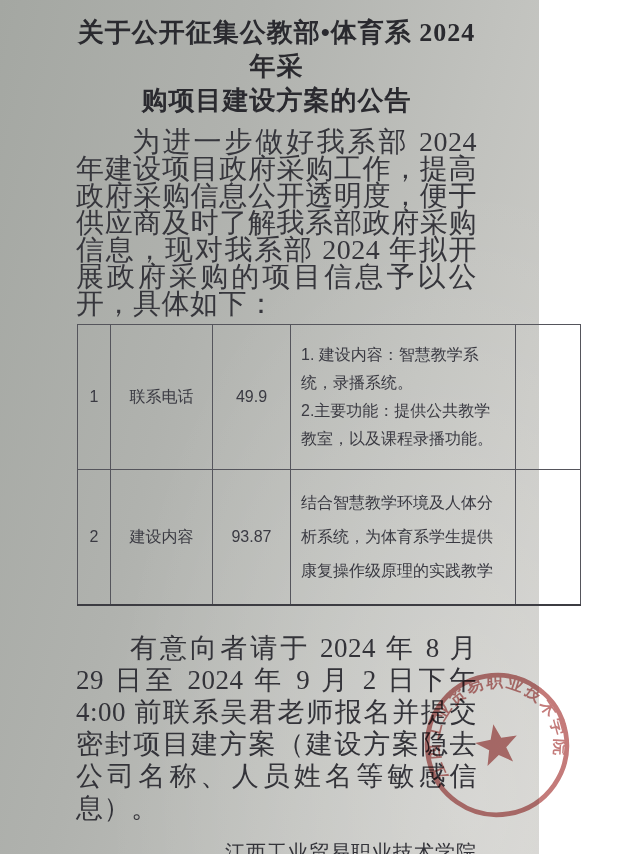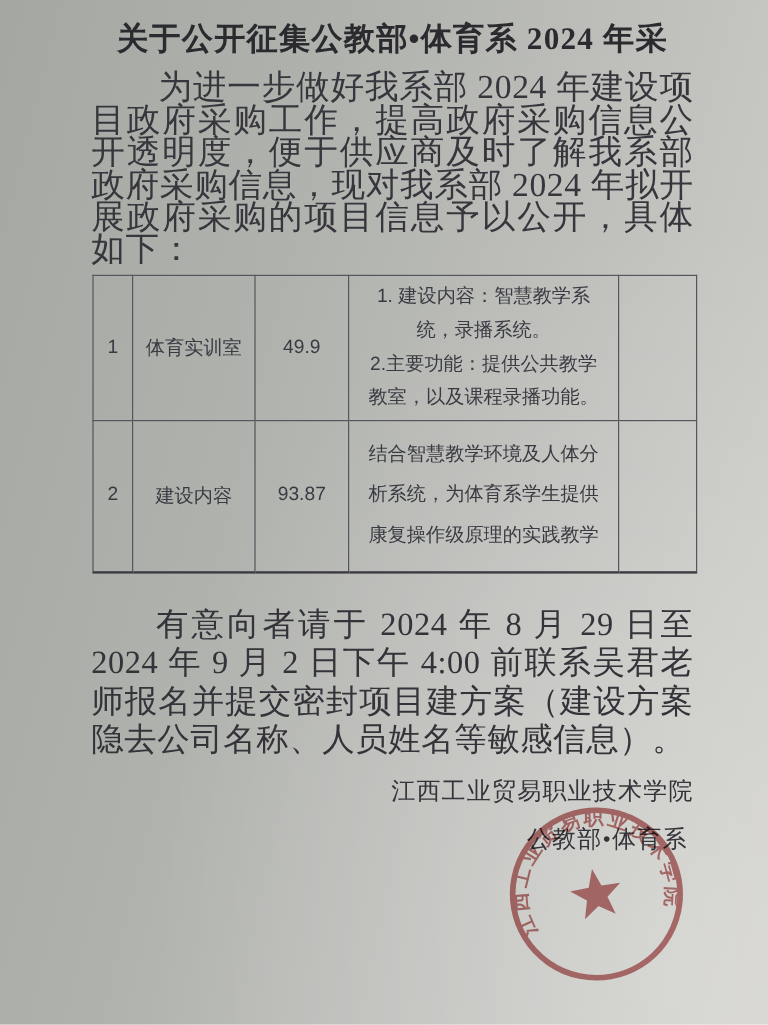--- a/index.html
+++ b/index.html
@@ -1,21 +1,21 @@
 <!DOCTYPE html>
 <html lang="zh"><head>
 <meta charset="utf-8">
 <style>
   html, body { margin: 0; padding: 0; }
   body {
     width: 640px; height: 854px; overflow: hidden;
     font-family: "Liberation Serif", serif;
   }
   .paper {
-    position: relative; width: 640px; height: 854px;
+    position: relative; width: 539px; height: 854px;
     background:
       radial-gradient(ellipse at 88% 94%, rgba(255,255,255,0.22), rgba(255,255,255,0) 55%),
       linear-gradient(104deg, #a4a7a2 0%, #b0b2ae 35%, #c1c2be 68%, #d1d0cc 100%);
     color: #333339;
   }
   .content { padding: 16px 62px 0 76px; }
 
   .title { margin: 0; font-size: 26px; line-height: 34px; font-weight: 700;
     text-align: center; color: #2a2a2f; letter-spacing: 1px; }
   .title .line { display: block; }
@@ -28,21 +28,21 @@
     margin: 7px 0 0 1px;
     font-family: "Liberation Sans", sans-serif; color: #3a3a42;
   }
   table.proc th, table.proc td {
     border: 1px solid #55555c; font-weight: normal; overflow: hidden;
   }
   table.proc tr.header-row { height: 59px; }
   table.proc th { font-size: 16px; line-height: 23px; text-align: center; padding: 2px; }
   table.proc td { font-size: 16px; }
   td.c-center { text-align: center; vertical-align: middle; }
-  td.c-req { padding: 4px 10px; vertical-align: middle; text-align: center; }
+  td.c-req { padding: 16px 10px; vertical-align: middle; text-align: left; }
   td.c-req p { margin: 0; }
   tr.row-1 { height: 120px; }
   tr.row-1 td.c-req p { line-height: 28px; }
   tr.row-2 { height: 126px; }
   tr.row-2 td.c-req p { line-height: 34px; }
   tr.row-2 td { border-bottom-width: 2px; border-bottom-color: #3c3c42; }
 
   .closing { margin: 26px 0 0; font-size: 27px; line-height: 32px;
     text-indent: 2em; text-align: justify; letter-spacing: 0.5px; }
   .phone { margin: 11px 0 0; font-size: 20px; line-height: 26px;
@@ -65,36 +65,37 @@
   }
 </style>
 </head>
 <body>
 
 <div class="paper">
   <div class="content">
 
     <h1 class="title">
       <span class="line">关于公开征集公教部•体育系 2024 年采</span>
+      <span class="line">购项目建设方案的公告</span>
     </h1>
 
     <p class="intro">为进一步做好我系部 2024 年建设项目政府采购工作，提高政府采购信息公开透明度，便于供应商及时了解我系部政府采购信息，现对我系部 2024 年拟开展政府采购的项目信息予以公开，具体如下：</p>
 
     <table class="proc">
       <colgroup>
         <col style="width:33px">
           <col style="width:102px">
           <col style="width:78px">
           <col style="width:225px">
           <col style="width:65px">
       </colgroup>
       <tbody>
       <tr class="row-1">
         <td class="c-center">1</td>
-        <td class="c-center">体育实训室</td>
+        <td class="c-center">联系电话</td>
         <td class="c-center">49.9</td>
         <td class="c-req">
           <p>1. 建设内容：智慧教学系统，录播系统。</p>
           <p>2.主要功能：提供公共教学教室，以及课程录播功能。</p>
         </td>
         <td></td>
       </tr>
       <tr class="row-2">
         <td class="c-center">2</td>
         <td class="c-center">建设内容</td>

